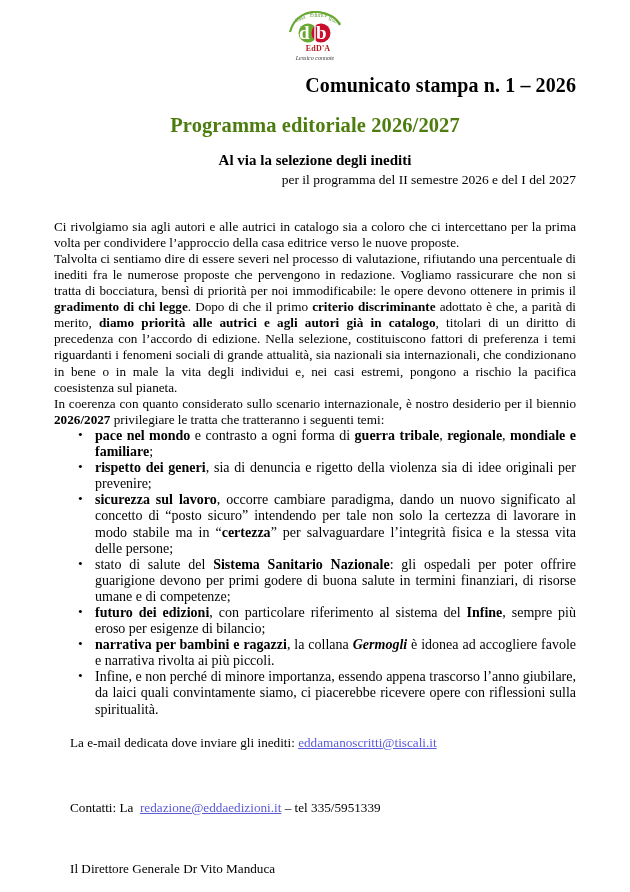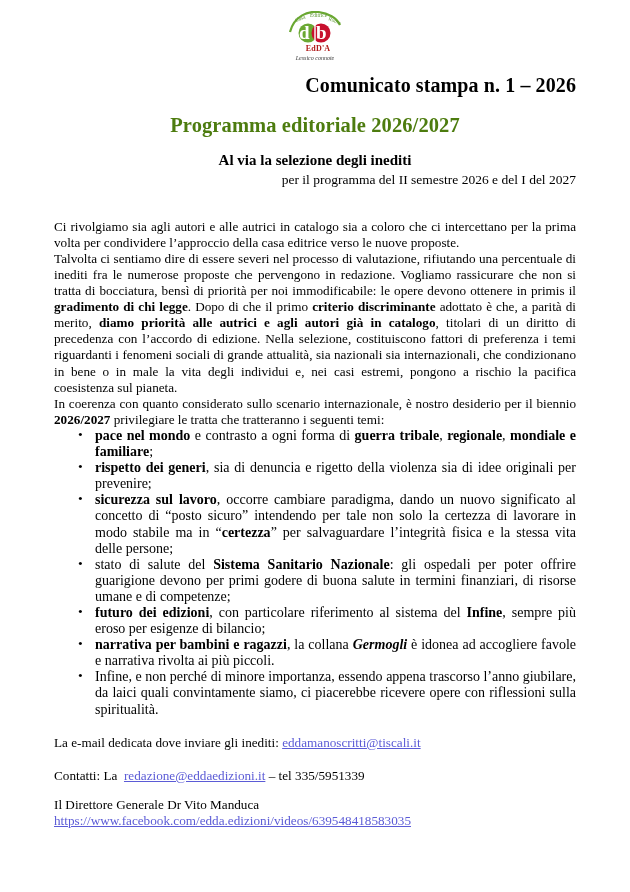--- a/index.html
+++ b/index.html
@@ -136,21 +136,21 @@
     font-size: 13.5px;
     line-height: 16.1px;
   }
 
   
   .footer {
     margin-top: 17px;
     font-size: 13.2px;
     line-height: 16.1px;
   }
-  .footer p { margin: 0; font-family: Liberation Serif, serif; }
+  .footer p { margin: 16px; font-family: Liberation Serif, serif; }
   .gap { height: 17px; }
   .gap-sm { height: 13px; }
   a.link {
     color: #5b5bd6;
     text-decoration: underline;
   }
   .sig { margin-top: 0px; }
 </style>
 </head>
 <body>

